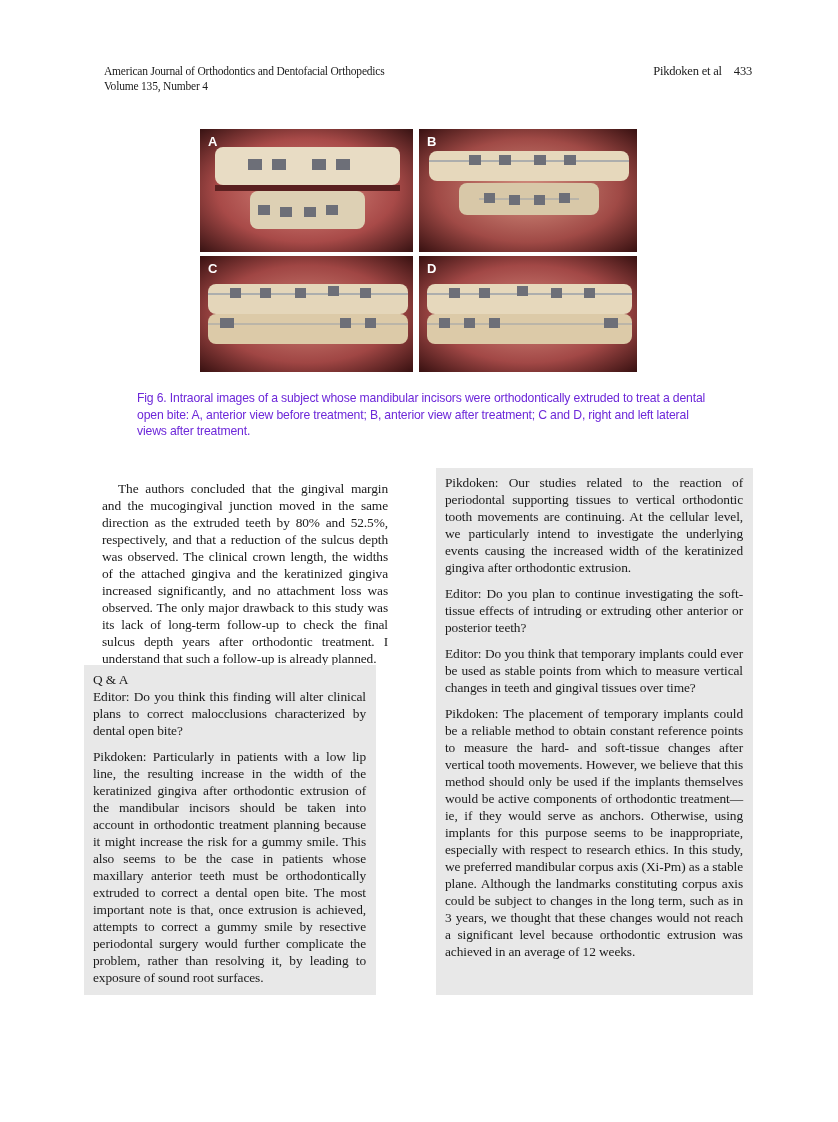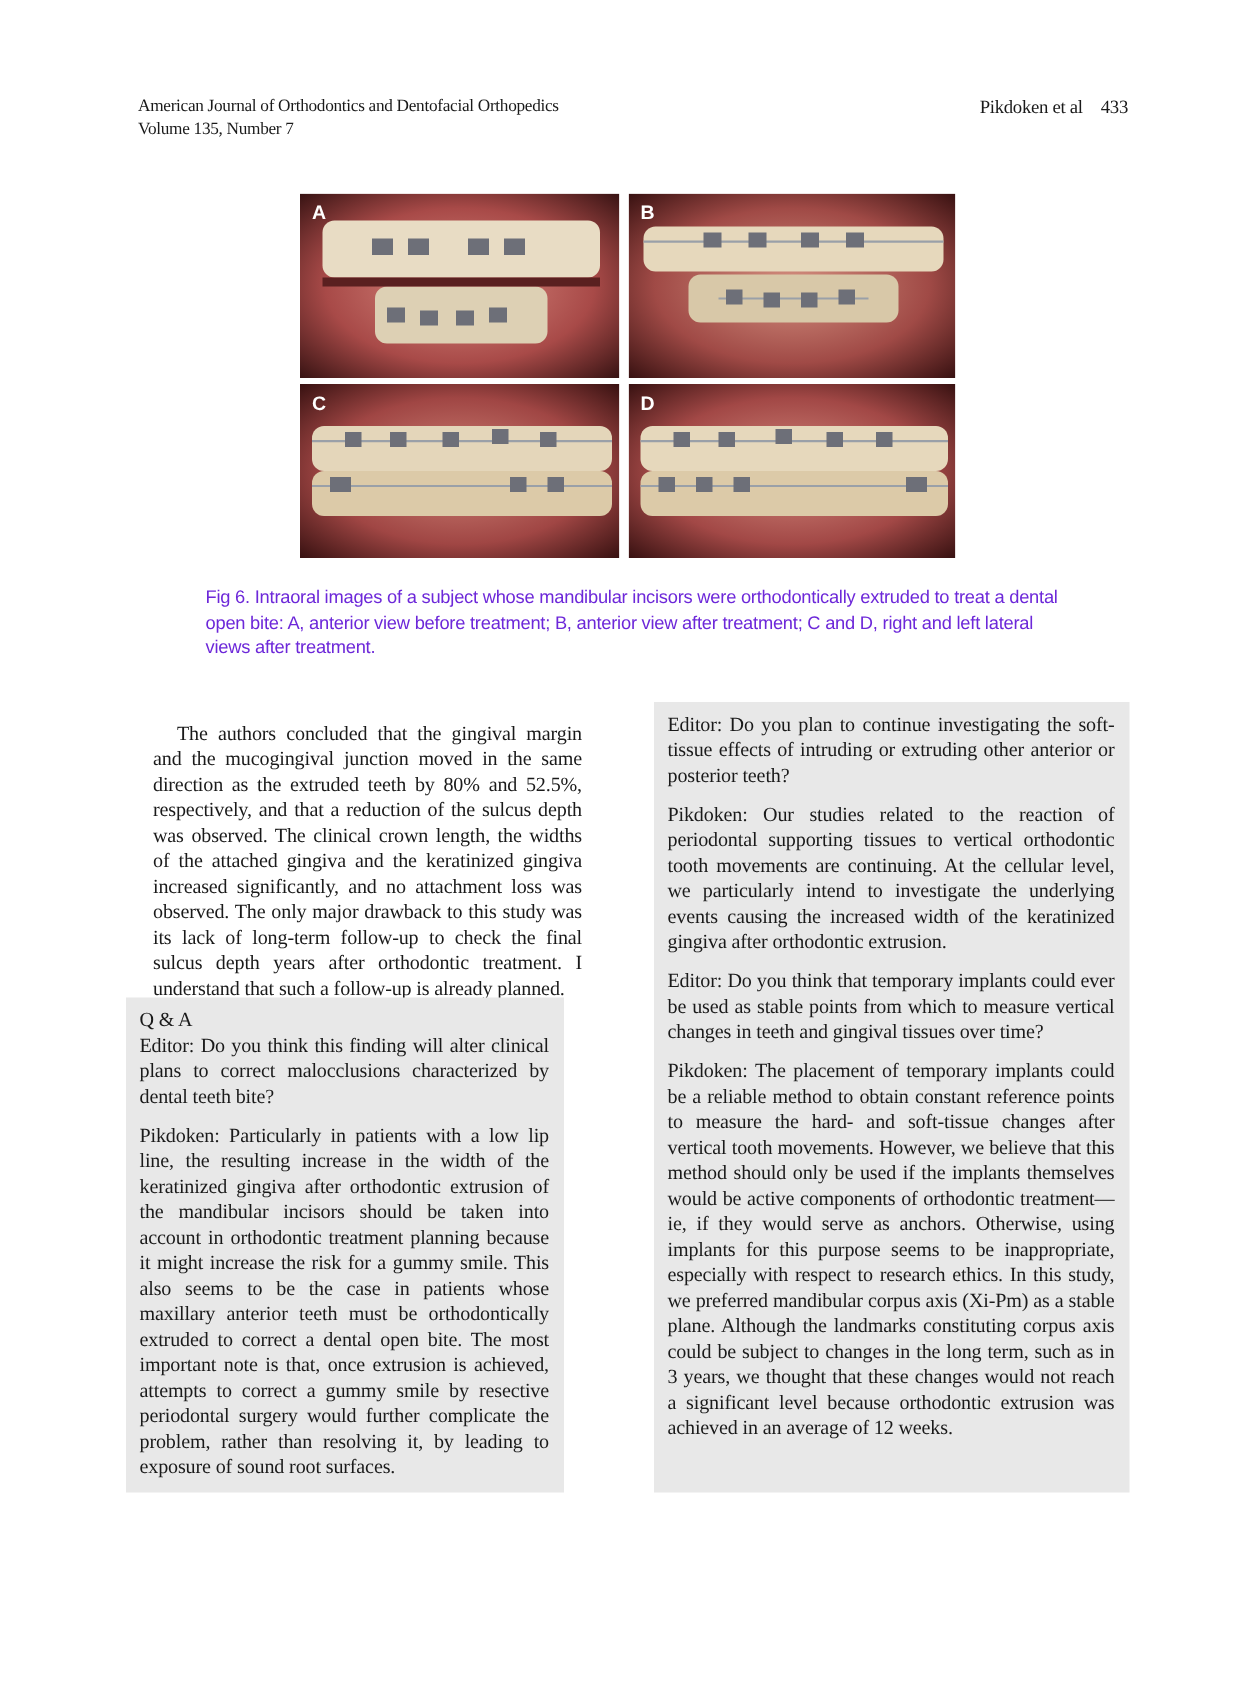--- a/index.html
+++ b/index.html
@@ -1,21 +1,21 @@
 <!DOCTYPE html>
 <html><head>
 <meta charset="utf-8">
 <style>
   html, body { margin:0; padding:0; background:#ffffff; }
   body { width:838px; height:1122px; position:relative; overflow:hidden;
          font-family:"Liberation Serif","DejaVu Serif",serif; color:#1a1a1a; }
 
   .running-head { position:absolute; left:88px; top:64px; width:664px;
                   font-size:11.5px; line-height:15px; letter-spacing:-0.2px; }
-  .rh-left { position:absolute; left:4px; top:0; }
+  .rh-left { position:absolute; left:16px; top:0; }
   .rh-right { position:absolute; right:0; top:0; font-size:12.5px;text-align:right; }
   .rh-right .pg { margin-left:12px; }
 
   .figure { position:absolute; left:200px; top:129px; width:437px; height:243px; }
   .panel { position:absolute; overflow:hidden; }
   .panel .lbl { position:absolute; left:8px; top:5px; color:#fff; font-weight:bold;
                 font-family:"Liberation Sans","DejaVu Sans",sans-serif; font-size:13px; }
   .panel svg { display:block; width:100%; height:100%; }
 
   .caption { position:absolute; left:137px; top:390px; width:580px;
@@ -34,21 +34,21 @@
   .qa-right { left:436px; top:468px; width:317px; height:527px; }
   .qa-box p { margin:0 0 9px 0; }
   .qa-box .qa-head { margin:0; }
 </style>
 </head>
 <body>
 
 <div class="running-head">
   <div class="rh-left">
     <div>American Journal of Orthodontics and Dentofacial Orthopedics</div>
-    <div>Volume 135, Number 7</div>
+    <div>Volume 135, Number 4</div>
   </div>
   <div class="rh-right">
     <span>Pikdoken et al</span><span class="pg">433</span>
   </div>
 </div>
 
 <div class="figure">
   <div class="panel" style="left:0;top:0;width:213px;height:123px;">
     <svg viewBox="0 0 213 123" preserveAspectRatio="none">
       <defs>
@@ -160,22 +160,22 @@
 </div>
 
 <div class="caption">Fig 6.  Intraoral images of a subject whose mandibular incisors were orthodontically extruded to treat a dental open bite: A, anterior view before treatment; B, anterior view after treatment; C and D, right and left lateral views after treatment.</div>
 
 <div class="body-text">
   <p>The authors concluded that the gingival margin and the mucogingival junction moved in the same direction as the extruded teeth by 80% and 52.5%, respectively, and that a reduction of the sulcus depth was observed. The clinical crown length, the widths of the attached gingiva and the keratinized gingiva increased significantly, and no attachment loss was observed. The only major drawback to this study was its lack of long-term follow-up to check the final sulcus depth years after orthodontic treatment. I understand that such a follow-up is already planned.</p>
 </div>
 
 <div class="qa-box qa-left">
   <p class="qa-head">Q &amp; A</p>
-  <p>Editor: Do you think this finding will alter clinical plans to correct malocclusions characterized by dental teeth bite?</p>
+  <p>Editor: Do you think this finding will alter clinical plans to correct malocclusions characterized by dental open bite?</p>
   <p>Pikdoken: Particularly in patients with a low lip line, the resulting increase in the width of the keratinized gingiva after orthodontic extrusion of the mandibular incisors should be taken into account in orthodontic treatment planning because it might increase the risk for a gummy smile. This also seems to be the case in patients whose maxillary anterior teeth must be orthodontically extruded to correct a dental open bite. The most important note is that, once extrusion is achieved, attempts to correct a gummy smile by resective periodontal surgery would further complicate the problem, rather than resolving it, by leading to exposure of sound root surfaces.</p>
 </div>
 
 <div class="qa-box qa-right">
+  <p>Pikdoken: Our studies related to the reaction of periodontal supporting tissues to vertical orthodontic tooth movements are continuing. At the cellular level, we particularly intend to investigate the underlying events causing the increased width of the keratinized gingiva after orthodontic extrusion.</p>
   <p>Editor: Do you plan to continue investigating the soft-tissue effects of intruding or extruding other anterior or posterior teeth?</p>
-  <p>Pikdoken: Our studies related to the reaction of periodontal supporting tissues to vertical orthodontic tooth movements are continuing. At the cellular level, we particularly intend to investigate the underlying events causing the increased width of the keratinized gingiva after orthodontic extrusion.</p>
   <p>Editor: Do you think that temporary implants could ever be used as stable points from which to measure vertical changes in teeth and gingival tissues over time?</p>
   <p>Pikdoken: The placement of temporary implants could be a reliable method to obtain constant reference points to measure the hard- and soft-tissue changes after vertical tooth movements. However, we believe that this method should only be used if the implants themselves would be active components of orthodontic treatment—ie, if they would serve as anchors. Otherwise, using implants for this purpose seems to be inappropriate, especially with respect to research ethics. In this study, we preferred mandibular corpus axis (Xi-Pm) as a stable plane. Although the landmarks constituting corpus axis could be subject to changes in the long term, such as in 3 years, we thought that these changes would not reach a significant level because orthodontic extrusion was achieved in an average of 12 weeks.</p>
 </div>
 
 </body></html>

